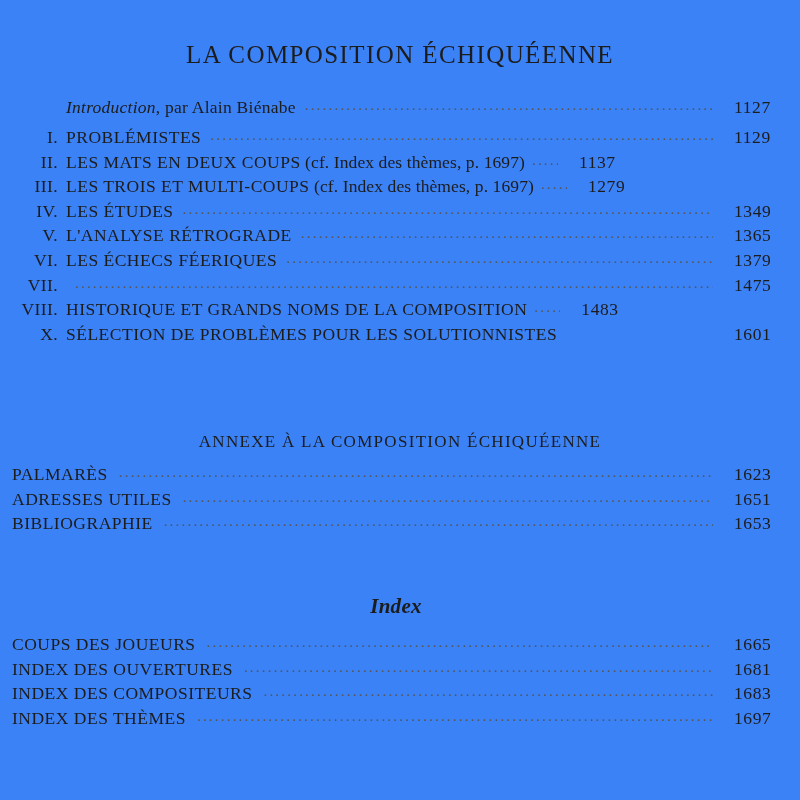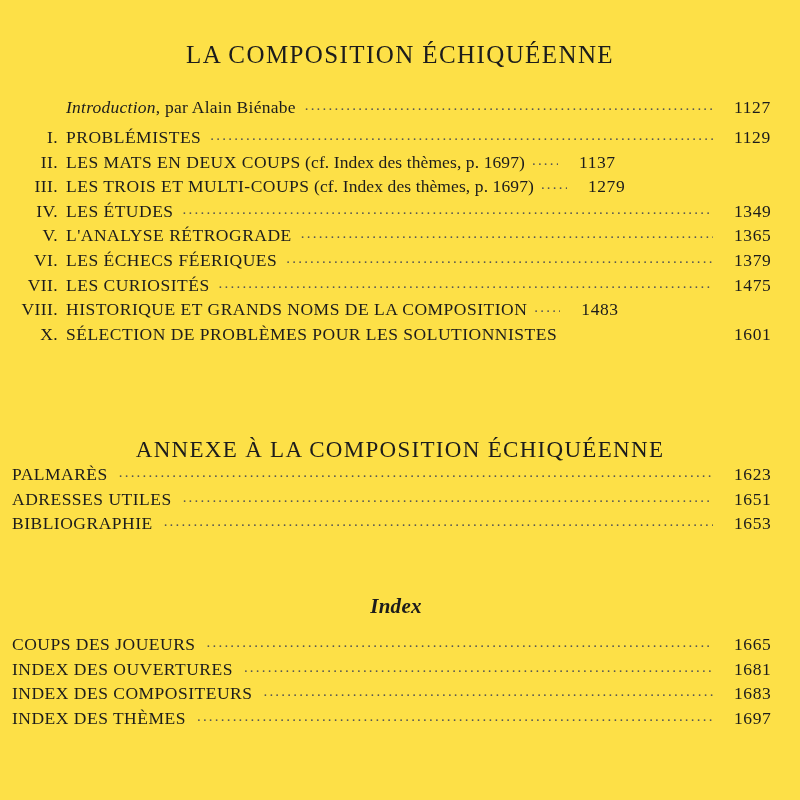--- a/index.html
+++ b/index.html
@@ -4,21 +4,21 @@
 <style>
   html, body {
     margin: 0;
     padding: 0;
     background: #ffffff;
   }
   .page {
     position: relative;
     width: 800px;
     height: 800px;
-    background: #fde047;
+    background: #3b82f6;
     font-family: "Liberation Serif", "DejaVu Serif", serif;
     color: #2b2b2b;
     overflow: hidden;
   }
 
   
   .doc-title {
     text-align: center;
     font-size: 25px;
     letter-spacing: 1.4px;
@@ -26,21 +26,21 @@
     margin: 0;
     padding: 0;
     position: absolute;
     left: 0; right: 0;
     top: 41px;
     font-weight: 400;
     white-space: nowrap;
   }
   .section-heading {
     text-align: center;
-    font-size: 23px;
+    font-size: 17px;
     letter-spacing: 1.3px;
     color: #1c1c1c;
     position: absolute;
     left: 0; right: 0;
     font-weight: 400;
     white-space: nowrap;
   }
   .annexe-heading { top: 418px; }
   .index-heading {
     position: absolute;
@@ -174,21 +174,20 @@
           <div class="pageno">1365</div>
         </div>
         <div class="toc-row roman">
           <div class="num-col">VI.</div>
           <div class="label caps">LES ÉCHECS FÉERIQUES</div>
           <div class="leader"></div>
           <div class="pageno">1379</div>
         </div>
         <div class="toc-row roman">
           <div class="num-col">VII.</div>
-          <div class="label caps">LES CURIOSITÉS</div>
           <div class="leader"></div>
           <div class="pageno">1475</div>
         </div>
         <div class="toc-row roman">
           <div class="num-col">VIII.</div>
           <div class="label caps">HISTORIQUE ET GRANDS NOMS DE LA COMPOSITION</div>
           <div class="leader short"></div>
           <div class="pageno">1483</div>
         </div>
         <div class="toc-row roman">

